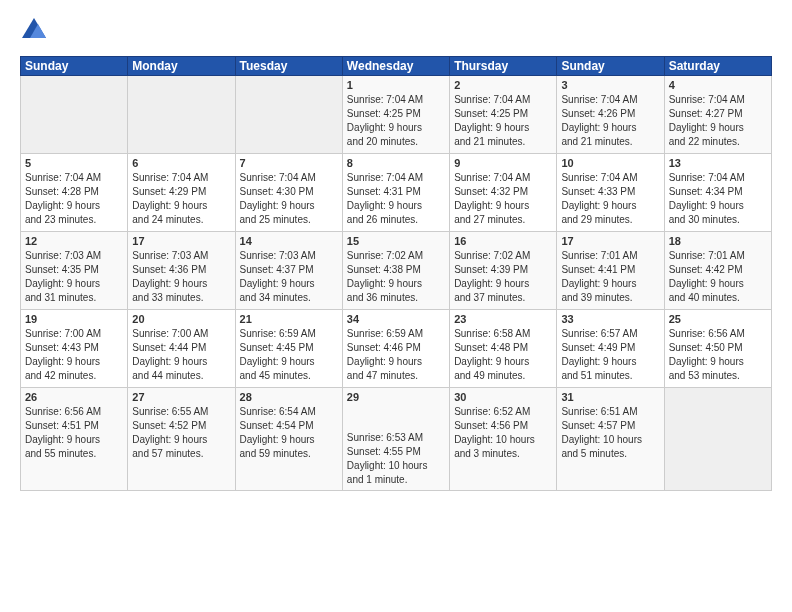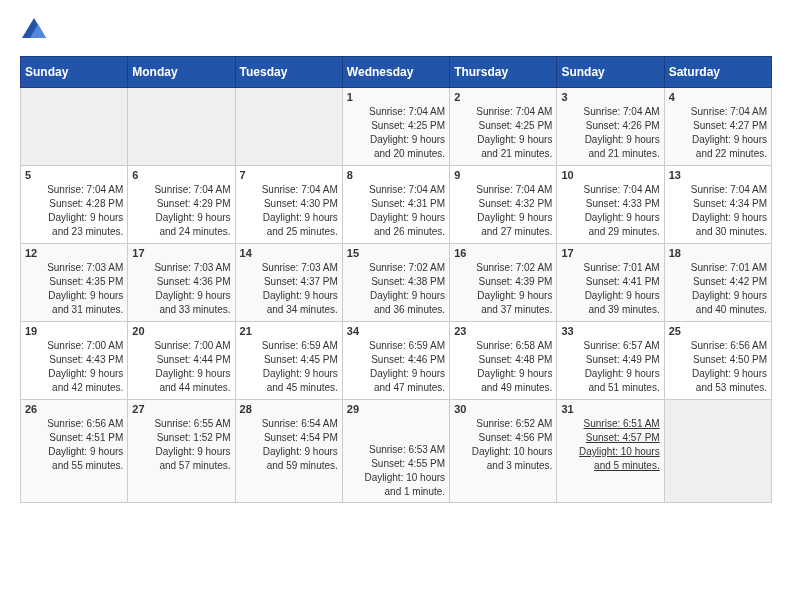--- a/index.html
+++ b/index.html
@@ -60,21 +60,21 @@
     table {
       width: 100%;
       border-collapse: collapse;
       table-layout: fixed;
     }
     thead th {
       background: #2255aa;
       color: #fff;
       font-size: 12px;
       font-weight: bold;
-      padding: 8px 4px;
+      padding: 2px 4px;
       text-align: left;
       border: 1px solid #1a3d80;
     }
     tbody td {
       vertical-align: top;
       border: 1px solid #ccc;
       padding: 3px 4px;
       height: 78px;
       font-size: 10.2px;
       color: #333;
@@ -85,21 +85,20 @@
     }
     .day-number {
       font-weight: bold;
       font-size: 11px;
       margin-bottom: 2px;
     }
     .day-info {
       font-size: 10px;
       line-height: 1.4;
       color: #333;
-      text-align: right;
     }
     td.empty {
       background: #f5f5f5;
     }
     tbody tr:nth-child(odd) td.empty {
       background: #efefef;
     }
   </style>
 </head>
 <body>
@@ -325,21 +324,21 @@
           <td>
             <div class="day-number">26</div>
             <div class="day-info" style="white-space: pre-line;">Sunrise: 6:56 AM
 Sunset: 4:51 PM
 Daylight: 9 hours
 and 55 minutes.</div>
           </td>
           <td>
             <div class="day-number">27</div>
             <div class="day-info" style="white-space: pre-line;">Sunrise: 6:55 AM
-Sunset: 1:52 PM
+Sunset: 4:52 PM
 Daylight: 9 hours
 and 57 minutes.</div>
           </td>
           <td>
             <div class="day-number">28</div>
             <div class="day-info" style="white-space: pre-line;">Sunrise: 6:54 AM
 Sunset: 4:54 PM
 Daylight: 9 hours
 and 59 minutes.</div>
           </td>
@@ -352,21 +351,21 @@
           </td>
           <td>
             <div class="day-number">30</div>
             <div class="day-info" style="white-space: pre-line;">Sunrise: 6:52 AM
 Sunset: 4:56 PM
 Daylight: 10 hours
 and 3 minutes.</div>
           </td>
           <td>
             <div class="day-number">31</div>
-            <div class="day-info" style="white-space: pre-line; text-decoration: underline;">Sunrise: 6:51 AM
+            <div class="day-info" style="white-space: pre-line;">Sunrise: 6:51 AM
 Sunset: 4:57 PM
 Daylight: 10 hours
 and 5 minutes.</div>
           </td>
           <td class="empty"></td>
         </tr>
       </tbody>
   </table>
 </div>
 

